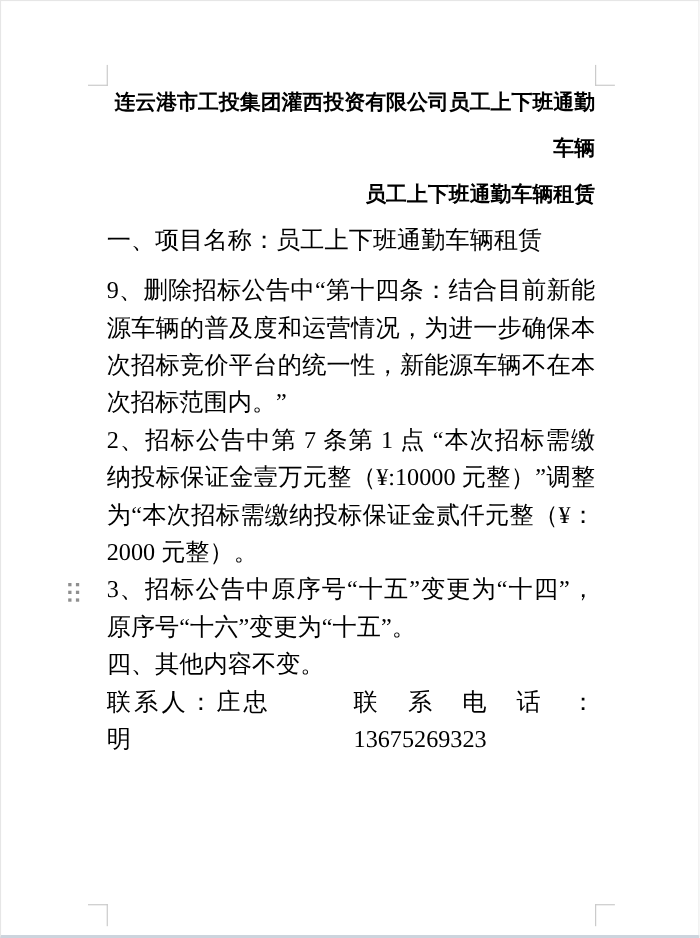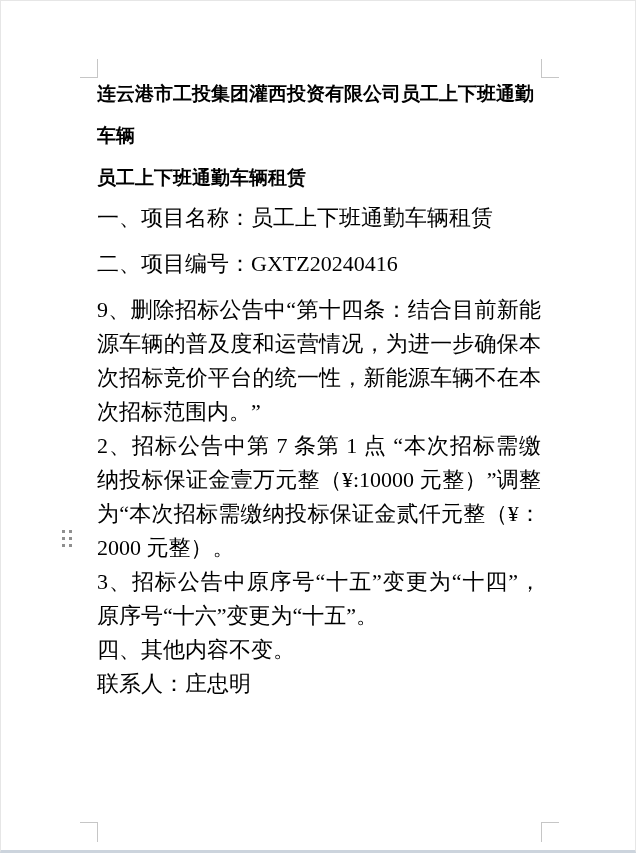--- a/index.html
+++ b/index.html
@@ -26,21 +26,21 @@
     display:grid; grid-template-columns:repeat(2,3px); grid-auto-rows:3px; gap:4px;
     cursor:grab;
   }
   .drag-dots span { width:3px; height:3px; background:#8f8f8f; }
 
   .content { position:absolute; left:96px; top:0; width:444px; }
 
   .title {
     margin:72px 0 0 0;
     font-size:19px; font-weight:bold;
-    line-height:42px; text-align:left;
+    line-height:42px; text-align:right;
   }
   .title span { display:block; }
 
   .body { margin-top:2px; }
   .body p {
     margin:0;
     font-size:22px;
     line-height:34px;
     text-align:justify;
   }
@@ -75,26 +75,26 @@
 
   <div class="content">
 
     <h1 class="title">
       <span>连云港市工投集团灌西投资有限公司员工上下班通勤车辆</span>
       <span>员工上下班通勤车辆租赁</span>
     </h1>
 
     <div class="body">
       <p class="sec">一、项目名称：员工上下班通勤车辆租赁</p>
-      <p class="sec">二、项目编号：GXTZ20240416</p>
       <p>9、删除招标公告中“第十四条：结合目前新能源车辆的普及度和运营情况，为进一步确保本次招标竞价平台的统一性，新能源车辆不在本次招标范围内。”</p>
       <p>2、招标公告中第 7 条第 1 点 “本次招标需缴纳投标保证金壹万元整（¥:10000 元整）”调整为“本次招标需缴纳投标保证金贰仟元整（¥：2000 元整）。</p>
       <p>3、招标公告中原序号“十五”变更为“十四”，原序号“十六”变更为“十五”。</p>
       <p>四、其他内容不变。</p>
 
       <p class="contact">
         <span class="person">联系人：庄忠明</span>
+        <span class="phone">联系电话：13675269323</span>
       </p>
     </div>
 
 
   </div>
 </div>
 
 </body></html>

